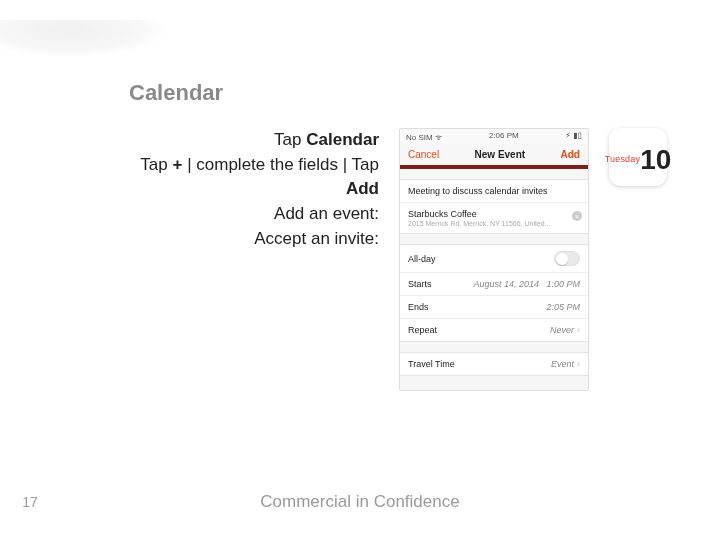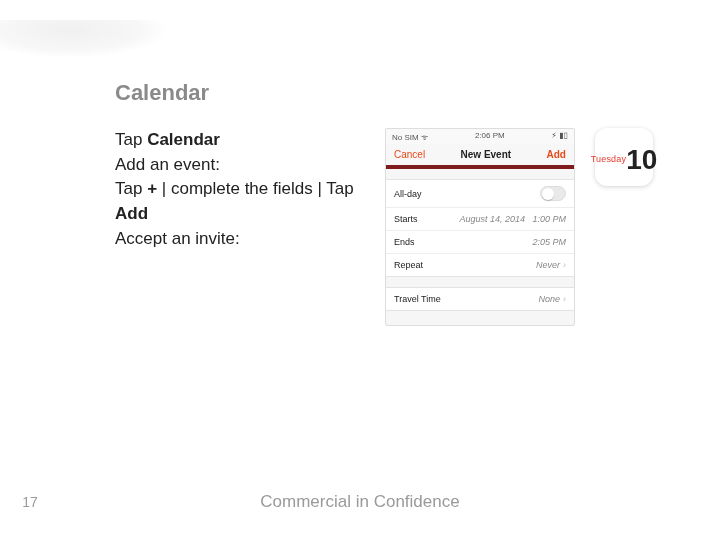--- a/index.html
+++ b/index.html
@@ -23,33 +23,34 @@
     position: absolute;
     top: 20px;
     left: -10px;
     width: 220px;
     height: 60px;
     background: radial-gradient(ellipse 140px 40px at 80px 10px, rgba(0,0,0,0.06) 0%, rgba(0,0,0,0.03) 50%, transparent 70%);
   }
   .content {
     position: absolute;
     top: 80px;
-    left: 115px;
+    left: 129px;
     right: 20px;
   }
   .title {
     font-size: 22px;
     font-weight: bold;
     color: #8a8a8a;
     margin-bottom: 22px;
   }
   .row {
     display: flex;
     gap: 20px;
     align-items: flex-start;
+    text-align: right;
   }
   .instructions {
     width: 250px;
     font-size: 17px;
     color: #222;
     line-height: 1.45;
   }
   .instructions .b { font-weight: bold; }
   .phone {
     width: 190px;
@@ -151,60 +152,70 @@
 <div class="corner-swoosh"></div>
 
 <div class="content">
   <div class="title">Calendar</div>
 
   <div class="row">
     <div class="instructions">
       <div>
         <span>Tap </span><span class="b">Calendar</span>
       </div>
-      <div>Add an event:</div>
       <div>
         <span>Tap </span><span class="b">+</span><span> | complete the fields | Tap </span><span class="b">Add</span>
       </div>
+      <div>Add an event:</div>
       <div>Accept an invite:</div>
     </div>
 
     <div class="phone">
       <div class="statusbar">
         <span>No SIM ᯤ</span>
         <span>2:06 PM</span>
         <span>⚡︎ ▮▯</span>
       </div>
       <div class="navbar">
         <span class="cancel">Cancel</span>
         <span class="ntitle">New Event</span>
         <span class="add">Add</span>
       </div>
       <div class="section">
         <div class="srow">
+          <span class="lbl">Meeting to discuss calendar invites</span>
+        </div>
+        <div class="srow loc-row">
+          <span class="lbl">Starbucks Coffee</span>
+          <span class="sub">2015 Merrick Rd, Merrick, NY 11566, United...</span>
+          <span class="loc-clear">×</span>
+        </div>
+      </div>
+      <div class="section">
+        <div class="srow">
           <span class="lbl">All-day</span>
           <span class="toggle"></span>
         </div>
         <div class="srow">
           <span class="lbl">Starts</span>
           <span class="val"><span>August 14, 2014</span>&nbsp;&nbsp;&nbsp;<span>1:00 PM</span></span>
         </div>
         <div class="srow">
           <span class="lbl">Ends</span>
           <span class="val">2:05 PM</span>
         </div>
         <div class="srow">
           <span class="lbl">Repeat</span>
           <span class="val"><span>Never</span><span class="chev">›</span></span>
         </div>
       </div>
       <div class="section">
         <div class="srow">
           <span class="lbl">Travel Time</span>
-          <span class="val"><span>None</span><span class="chev">›</span></span>
+          <span class="val"><span>Event</span><span class="chev">›</span></span>
         </div>
       </div>
       <div style="height:14px;"></div>
     </div>
 
     <div class="cal-icon">
       <div class="dow">Tuesday</div>
       <div class="dn">10</div>
     </div>
   </div>

